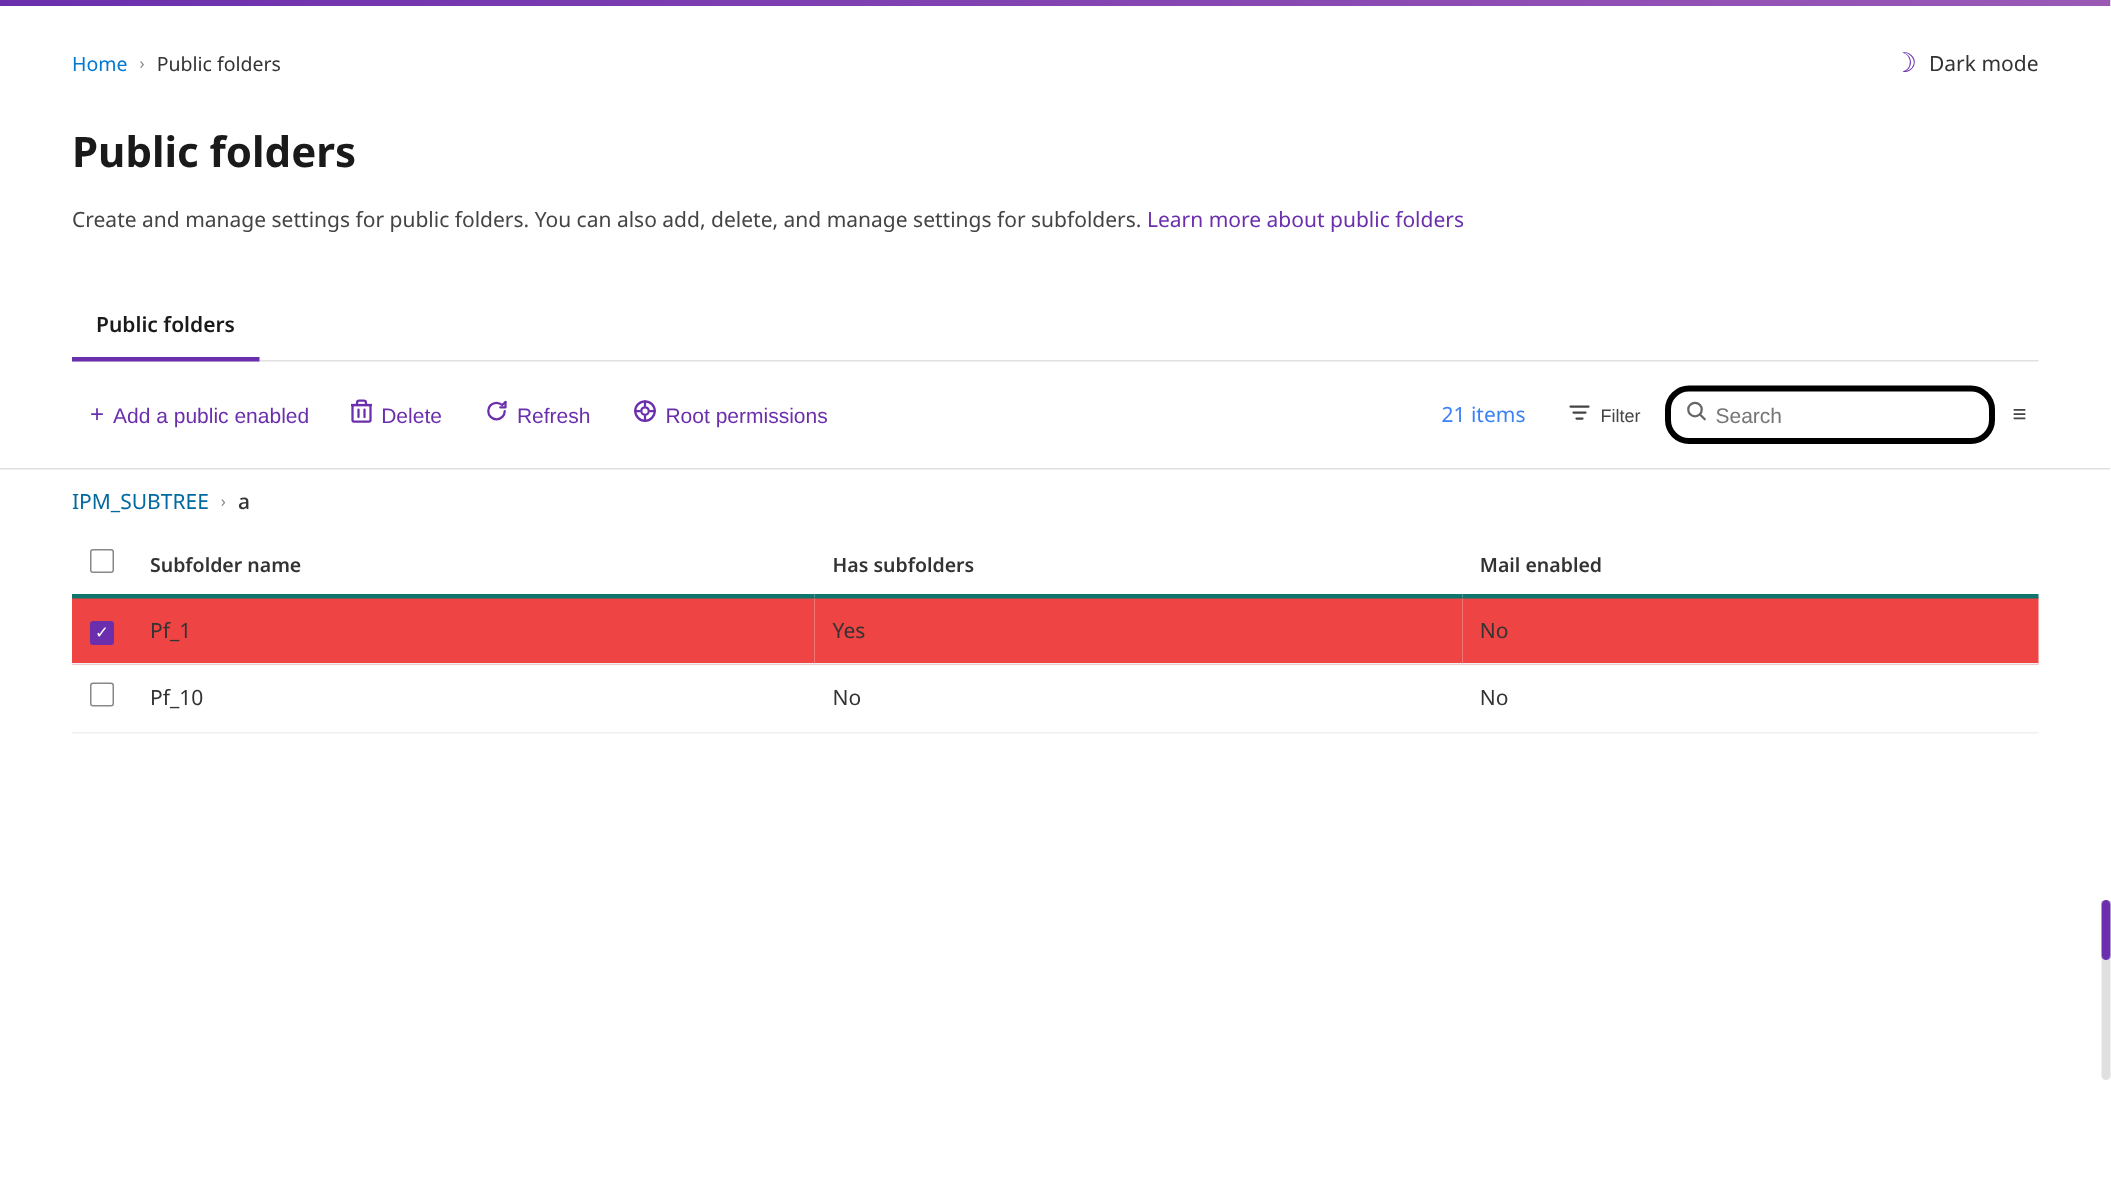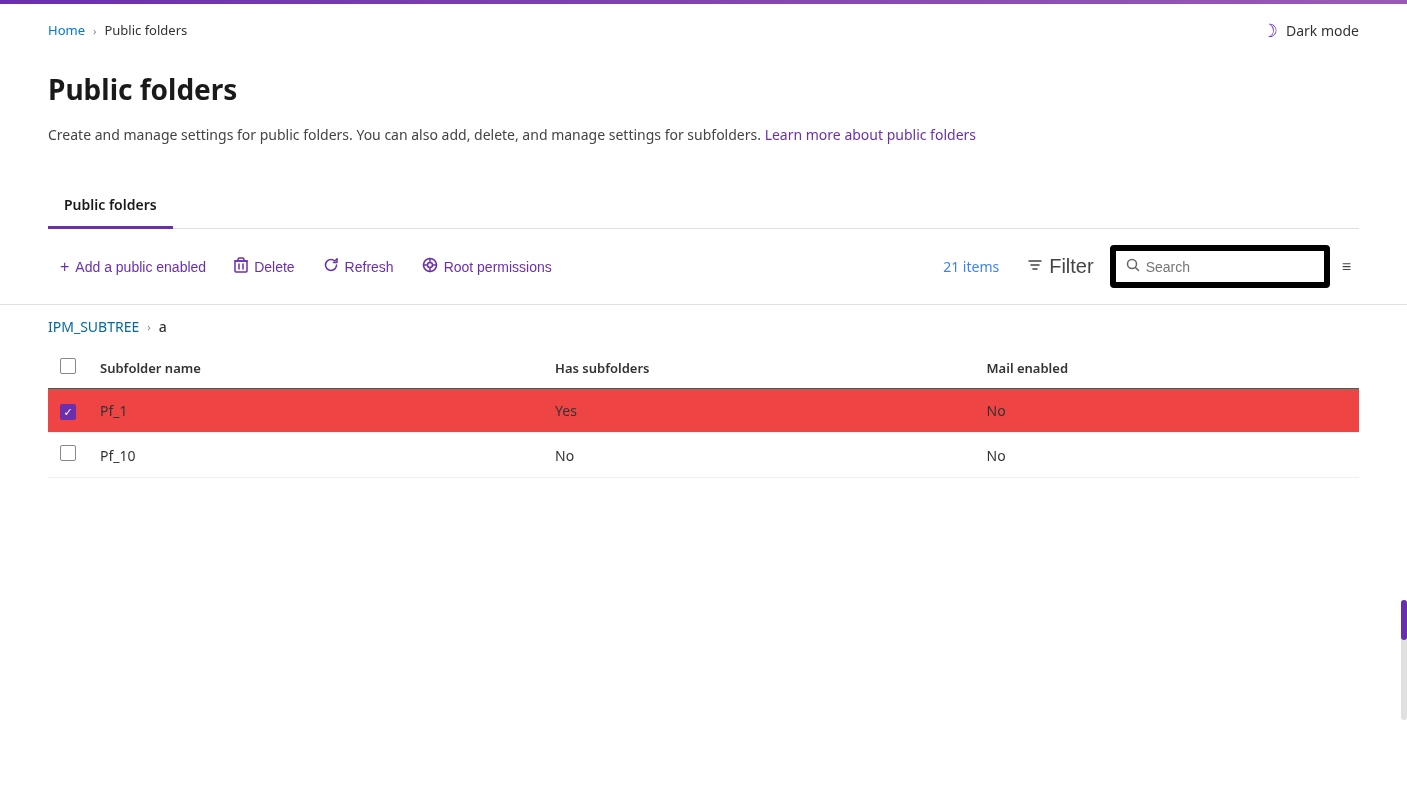--- a/index.html
+++ b/index.html
@@ -13,20 +13,21 @@
     }
     .top-bar {
       height: 4px;
       background: linear-gradient(to right, #6b2fad, #9b59b6);
     }
     .breadcrumb-bar {
       display: flex;
       align-items: center;
       justify-content: space-between;
       padding: 14px 48px 0 48px;
+      margin-top: 12px;
     }
     .breadcrumb {
       display: flex;
       align-items: center;
       gap: 8px;
       font-size: 13px;
       color: #444;
     }
     .breadcrumb .home-link {
       color: #0078d4;
@@ -116,32 +117,32 @@
       margin-left: auto;
       font-size: 14px;
       color: #3b82f6;
       margin-right: 12px;
     }
     .filter-btn {
       display: flex;
       align-items: center;
       gap: 6px;
       padding: 6px 12px;
-      font-size: 20px;
+      font-size: 12px;
       color: #444;
       cursor: pointer;
       background: none;
       border: none;
       border-radius: 4px;
     }
     .search-box {
       display: flex;
       align-items: center;
-      border: 6px solid #000000;
-      border-radius: 4px;
+      border: 4px solid #000000;
+      border-radius: 16px;
       padding: 6px 10px;
       gap: 6px;
       width: 220px;
     }
     .search-box input {
       border: none;
       outline: none;
       font-size: 14px;
       color: #444;
       width: 100%;
@@ -183,21 +184,21 @@
       font-weight: 500;
     }
     .table-container {
       padding: 0 48px;
     }
     .data-table {
       width: 100%;
       border-collapse: collapse;
     }
     .data-table thead tr {
-      border-bottom: 1px solid #0f766e;
+      border-bottom: 3px solid #0f766e;
     }
     .data-table th {
       text-align: left;
       padding: 10px 12px;
       font-size: 13px;
       font-weight: 600;
       color: #333;
     }
     .data-table th:first-child {
       width: 40px;

